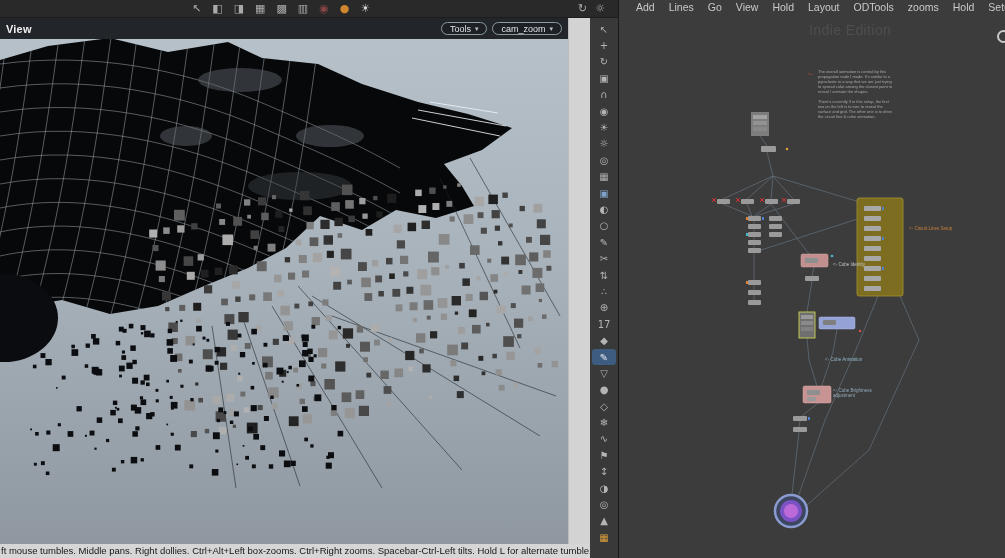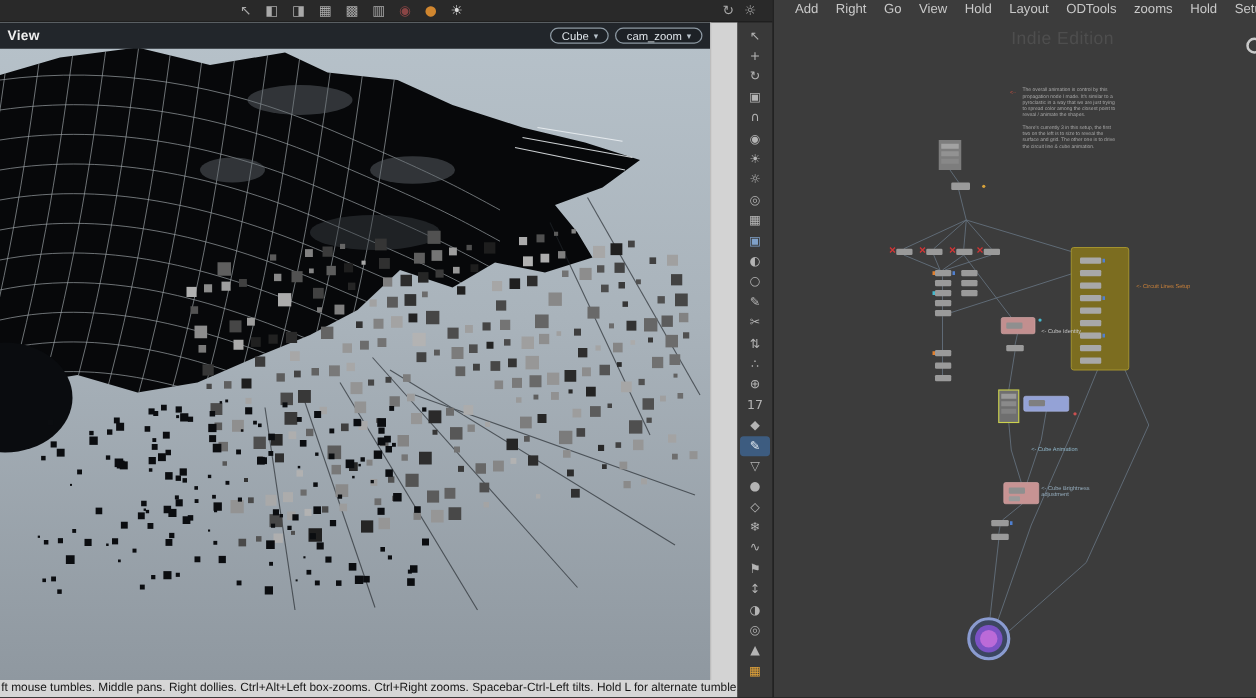--- a/index.html
+++ b/index.html
@@ -551,21 +551,21 @@
           <rect x="214.7" y="342.8" width="3.9" height="3.9" fill="#0b0d10"></rect>
           <rect x="95.8" y="351.1" width="6.4" height="6.4" fill="#0b0d10"></rect>
           <rect x="126.4" y="344.6" width="6.3" height="6.3" fill="#0b0d10"></rect>
         </g>
     </svg>
 
     <div class="vp-header">
       <span class="vp-title">View</span>
       <div class="vp-pills">
         <div class="pill">
-          <span>Cube</span>
+          <span>Tools</span>
           <span class="arrow">▾</span>
         </div>
         <div class="pill">
           <span>cam_zoom</span>
           <span class="arrow">▾</span>
         </div>
       </div>
     </div>
   </div>
 
@@ -603,21 +603,21 @@
       <div class="side-icon">↕</div>
       <div class="side-icon">◑</div>
       <div class="side-icon">◎</div>
       <div class="side-icon">▲</div>
       <div class="side-icon" style="color: rgb(224, 162, 58);">▦</div>
     </div>
 
   <div class="network-pane">
     <div class="menubar">
         <span class="menu-item">Add</span>
-        <span class="menu-item">Right</span>
+        <span class="menu-item">Lines</span>
         <span class="menu-item">Go</span>
         <span class="menu-item">View</span>
         <span class="menu-item">Hold</span>
         <span class="menu-item">Layout</span>
         <span class="menu-item">ODTools</span>
         <span class="menu-item">zooms</span>
         <span class="menu-item">Hold</span>
         <span class="menu-item">Setup</span>
       </div>
 

